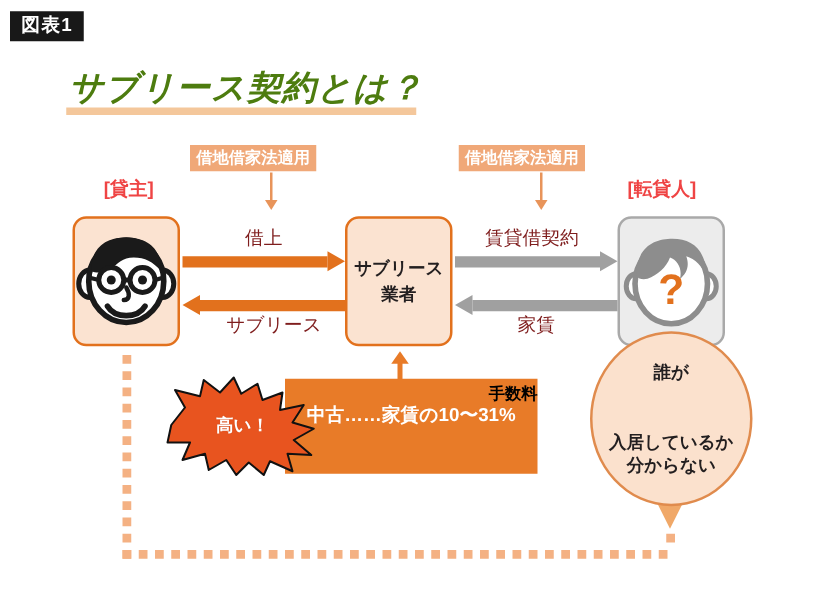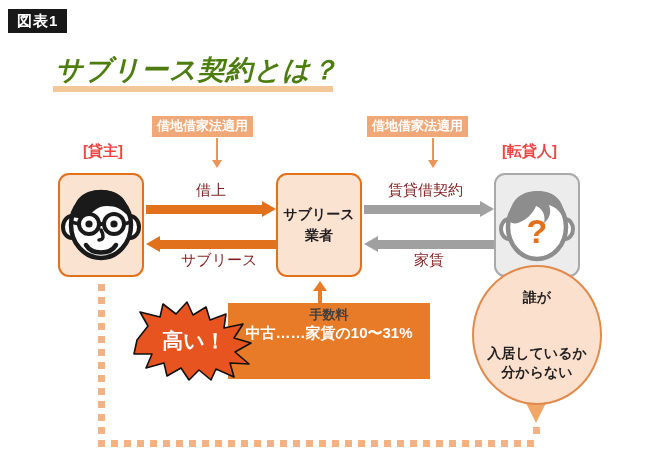--- a/index.html
+++ b/index.html
@@ -133,22 +133,22 @@
   .lab-hosho{left:181px;top:251px;}
   .lab-chintai{left:388px;top:181px;}
   .lab-yachin{left:414px;top:251px;}
 
   
   .fee-box{
     position:absolute;left:228px;top:303px;width:202px;height:76px;
     background:#E87B28;
   }
   .fee-box .fee-title{
-    color:#404040;font-size:13px;font-weight:bold;
-    text-align:center;margin-top:4px;line-height:1.25;
+    color:#000000;font-size:13px;font-weight:bold;
+    text-align:right;margin-top:4px;line-height:1.25;
   }
   .fee-box .fee-line{
     color:#ffffff;font-size:15px;font-weight:bold;
     text-align:center;line-height:1.35;white-space:nowrap;
   }
   
   .fee-arrow{position:absolute;left:313px;top:281px;width:14px;height:24px;}
   .fee-arrow .shaft{position:absolute;left:5px;top:8px;width:4px;height:18px;background:#E87B28;}
   .fee-arrow .head{position:absolute;left:0;top:0;width:0;height:0;
     border-left:7px solid transparent;border-right:7px solid transparent;
@@ -156,21 +156,21 @@
 
   
   .burst{
     position:absolute;left:131px;top:300px;width:124px;height:82px;
     z-index:5;
   }
   .burst svg{display:block;}
   .burst .burst-text{
     position:absolute;left:0;top:0;width:124px;height:82px;
     display:flex;align-items:center;justify-content:center;
-    color:#ffffff;font-size:21px;font-weight:bold;
+    color:#ffffff;font-size:14px;font-weight:bold;
     text-shadow:0 0 1px rgba(0,0,0,.15);
     padding-left:2px;box-sizing:border-box;
   }
 
   
   .note-ellipse{
     position:absolute;left:472px;top:265px;width:130px;height:140px;
     border-radius:50%;
     background:#FBE1CD;border:2px solid #E08B4D;
     box-sizing:border-box;

